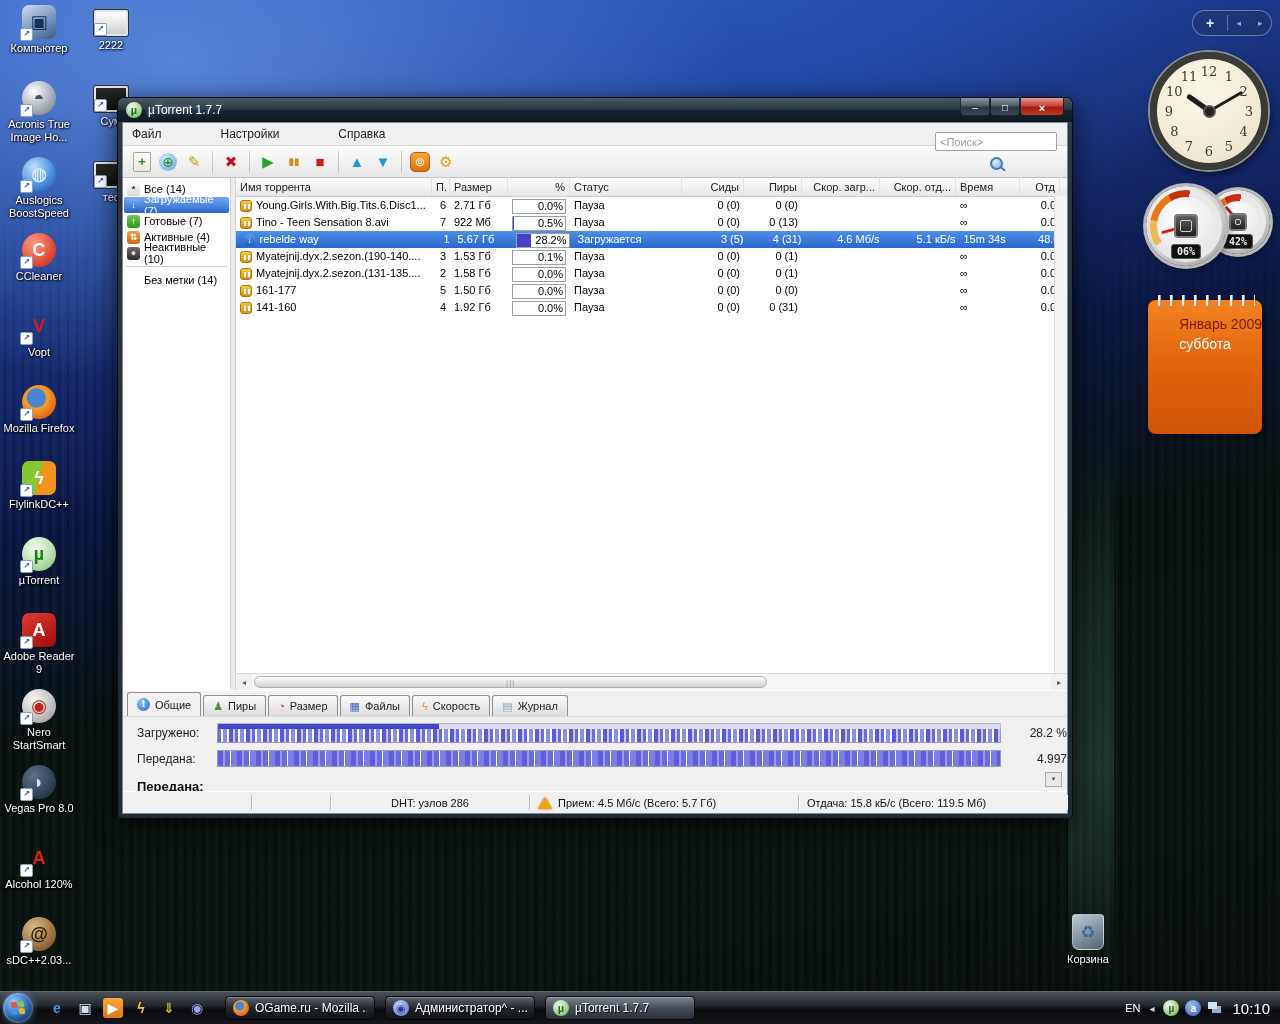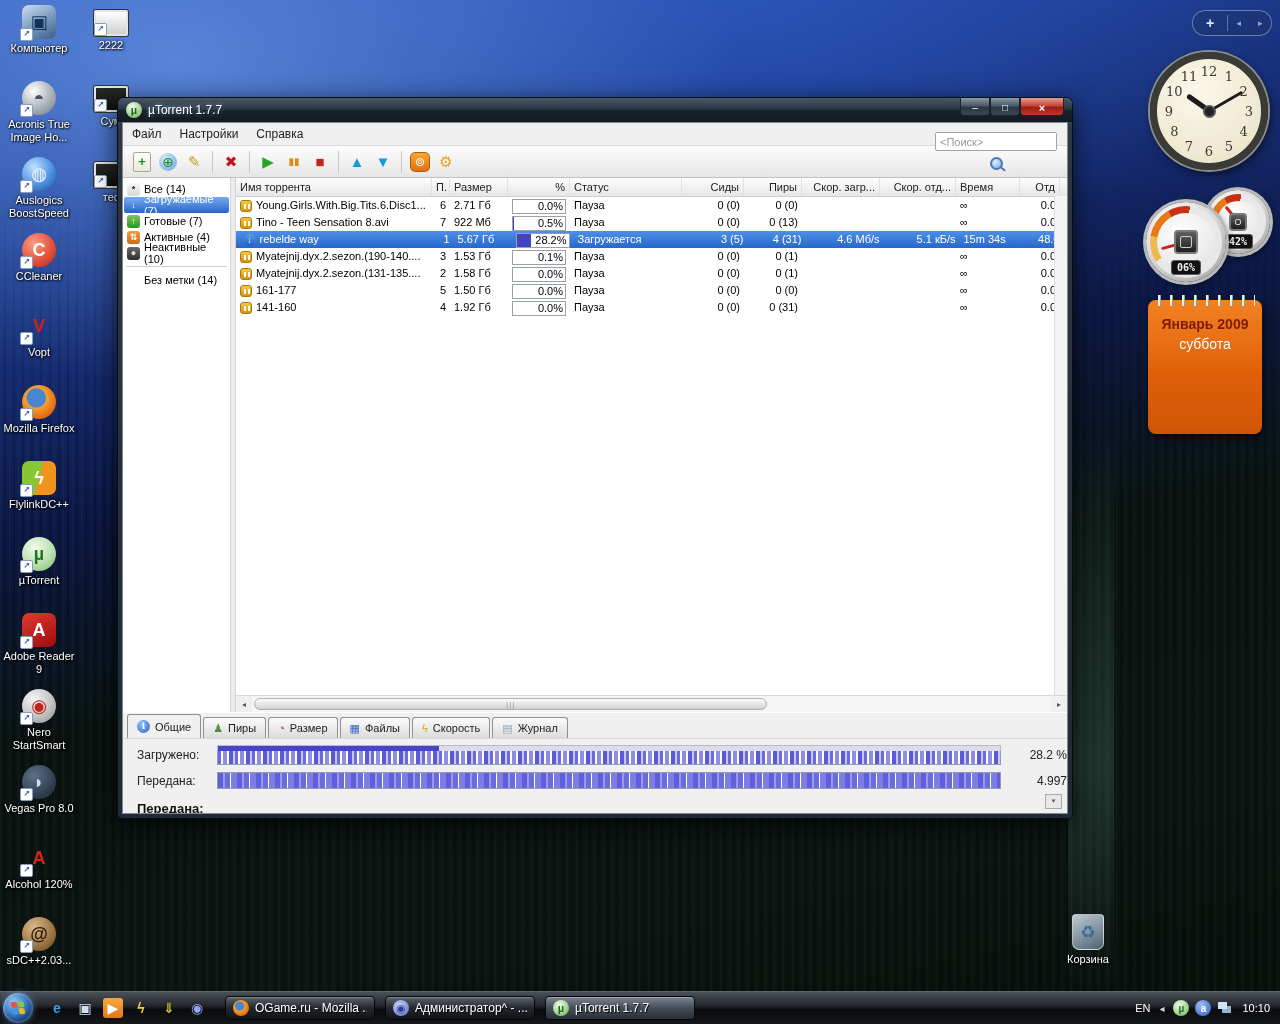--- a/index.html
+++ b/index.html
@@ -57,40 +57,40 @@
   .chip{position:absolute;left:50%;top:50%;transform:translate(-50%,-50%);width:20px;height:20px;border-radius:4px;
     background:linear-gradient(#606060,#1e1e1e);border:2px solid #7a7a7a;}
   .chip::after{content:"";position:absolute;inset:4px;border:1px solid #cfcfcf;border-radius:2px;}
   .gval{position:absolute;left:50%;transform:translateX(-50%);background:#101010;color:#f0f0f0;
     font:bold 10px "DejaVu Sans Mono",monospace;padding:1px 5px;border-radius:3px;border:1px solid #5a5a5a;}
 
   .calendar{position:absolute;left:1148px;top:300px;width:114px;height:134px;z-index:1;border-radius:8px;
     background:linear-gradient(#f28222,#e0600a 55%,#cf5506);box-shadow:2px 4px 9px rgba(0,0,0,.5);}
   .spiral{position:absolute;top:-5px;left:7px;right:7px;height:11px;
     background:repeating-linear-gradient(90deg,transparent 0 3px,#ececec 3px 5px,#9c9c9c 5px 6px,transparent 6px 12px);}
-  .cal-month{margin-top:16px;text-align:center;font-size:14px;font-weight:bold;color:#7e1c00;}
+  .cal-month{margin-top:16px;text-align:right;font-size:14px;font-weight:normal;color:#7e1c00;}
   .cal-day{text-align:center;font-size:62px;line-height:62px;color:#fff;margin-top:2px;}
   .cal-wd{text-align:center;font-size:14px;color:#fff;margin-top:4px;}
 
   
   .win{position:absolute;left:118px;top:98px;width:954px;height:720px;z-index:5;border-radius:6px 6px 4px 4px;
     background:linear-gradient(#55616e,#2c3742 30px,#202a34);box-shadow:0 6px 26px rgba(0,0,0,.75),0 0 0 1px #0d141b;}
   .titlebar{height:24px;display:flex;align-items:center;padding:0 8px;border-radius:6px 6px 0 0;
     background:linear-gradient(#4a5866,#2a3743 46%,#17222c 52%,#101a23);}
   .wicon{width:16px;height:16px;border-radius:50%;background:radial-gradient(circle at 38% 30%,#f4fff0,#9ed08a 60%,#5da04a);
     display:flex;align-items:center;justify-content:center;font-weight:bold;font-size:11px;color:#1c6a1c;}
   .wtitle{margin-left:6px;color:#fff;font-size:12px;text-shadow:0 0 4px rgba(180,220,255,.8),1px 1px 1px #000;}
   .wbtns{margin-left:auto;display:flex;margin-top:-6px;}
   .wbtn{height:17px;display:flex;align-items:flex-end;justify-content:center;color:#fff;font-size:10px;line-height:14px;
     border:1px solid #1a232c;border-top:none;border-radius:0 0 4px 4px;background:linear-gradient(#8b98a5,#4c5a66 45%,#2b3843 55%,#3a4853);}
   .wbtn.min,.wbtn.max{width:28px;}
   .wbtn.close{width:42px;background:linear-gradient(#e89a90,#c4473a 45%,#a01e12 55%,#c03626);font-size:11px;font-weight:bold;}
   .win-body{margin:0 4px 4px;height:692px;background:#f0f0f0;border:1px solid #7d8a96;box-sizing:border-box;display:flex;flex-direction:column;}
 
-  .menubar{height:22px;background:#f0f0f0;border-bottom:1px solid #d8d8d8;display:flex;align-items:center;font-size:12px;color:#222;}
+  .menubar{height:22px;background:#f0f0f0;border-bottom:1px solid #d8d8d8;display:flex;align-items:center;font-size:12px;color:#222;gap:41px;}
   .menu-item{padding:0 9px;line-height:21px;}
   .toolbar{height:31px;background:linear-gradient(#fdfdfd,#e6e6e6);border-bottom:1px solid #c2c2c2;display:flex;align-items:center;padding:0 6px;}
   .tbtn{width:24px;height:24px;display:flex;align-items:center;justify-content:center;margin:0 1px;border-radius:3px;}
   .tbico{font-style:normal;font-size:15px;line-height:1;display:flex;align-items:center;justify-content:center;}
   .tbico.sh-page{width:16px;height:18px;background:linear-gradient(#ffffff,#e9e9d9);border:1px solid #a8a890;border-radius:2px;font-weight:bold;font-size:13px;}
   .tbico.sh-round{width:18px;height:18px;border-radius:50%;font-size:14px;}
   .tbico.sh-rss{width:18px;height:18px;border-radius:5px;font-size:12px;border:1px solid #b05c08;}
   .tbico.sh-pause{font-size:10px;letter-spacing:0px;font-weight:bold;}
   .tsep{width:1px;height:22px;background:#c6c6c6;margin:0 5px;}
   .searchwrap{margin-left:auto;display:flex;align-items:center;gap:6px;padding-right:4px;flex-direction:column;}
@@ -182,21 +182,21 @@
   .taskbtn{width:150px;height:24px;display:flex;align-items:center;gap:6px;padding:0 7px;box-sizing:border-box;border-radius:4px;
     border:1px solid #05070a;background:linear-gradient(rgba(95,102,112,.9),rgba(38,42,48,.9) 50%,rgba(16,18,22,.95));box-shadow:inset 0 1px 0 rgba(255,255,255,.25);}
   .taskbtn.active{background:linear-gradient(#7c8692,#454d58 50%,#2a3038);}
   .tbic{width:16px;height:16px;border-radius:50%;flex:none;display:flex;align-items:center;justify-content:center;font-size:11px;font-style:normal;font-weight:bold;}
   .tblabel{color:#fff;font-size:12px;white-space:nowrap;overflow:hidden;text-shadow:1px 1px 1px #000;}
   .tray{margin-left:auto;display:flex;align-items:center;gap:9px;padding-right:10px;color:#fff;font-size:11px;}
   .chev{color:#cfd4da;font-size:10px;}
   .trayico{width:16px;height:16px;border-radius:50%;display:flex;align-items:center;justify-content:center;font-size:10px;font-weight:bold;font-style:normal;}
   .trayico.sh-net{border-radius:0;background:none!important;position:relative;}
   .trayico.sh-net::before{content:"";position:absolute;left:1px;top:2px;width:9px;height:7px;background:#cfe3f2;box-shadow:4px 4px 0 #8fb3d2;}
-  .traytime{font-size:11px;}
+  .traytime{font-size:15px;}
 </style>
 </head>
 <body>
 
 <div class="stage">
   <div class="streaks"></div>
   <div class="glowstreak"></div>
 
   <div class="icon-col" id="col1">
   <div class="dicon-item">
@@ -361,21 +361,21 @@
     <div class="ccap"></div>
   </div>
 
   <div class="gauge" style="left:1206px;top:190px;width:64px;height:64px;">
     <div class="gface"></div>
     <div class="gcore"></div>
     <div class="needle" style="height:20px;transform:rotate(-40deg);"></div>
     <div class="chip" style="width:14px;height:14px;"></div>
     <div class="gval" style="bottom:5px;">42%</div>
   </div>
-  <div class="gauge" style="left:1146px;top:202px;width:80px;height:80px;">
+  <div class="gauge" style="left:1146px;top:186px;width:80px;height:80px;">
     <div class="gface"></div>
     <div class="gcore"></div>
     <div class="needle" style="height:26px;transform:rotate(-105deg);"></div>
     <div class="chip"></div>
     <div class="gval" style="bottom:7px;">06%</div>
   </div>
 
   <div class="calendar">
     <div class="spiral"></div>
     <div class="cal-month">Январь 2009</div>
@@ -724,20 +724,30 @@
           <span class="dlab">Передана:</span>
           <span class="dbar">
             <span class="bar-avail" style="display:block;"></span>
           </span>
           <span class="dval">4.997</span>
         </div>
         <div class="transfer-label">Передана:</div>
         <div class="dscroll">▾</div>
       </div>
 
+      <div class="statusbar">
+        <span class="sbcell sb1"></span>
+        <span class="sbcell sb2"></span>
+        <span class="sbcell sb3">DHT: узлов 286</span>
+        <span class="sbcell sb4">
+            <i class="warn"></i>
+            <span>Прием: 4.5 Мб/с (Всего: 5.7 Гб)</span>
+          </span>
+        <span class="sbcell sb5">Отдача: 15.8 кБ/с (Всего: 119.5 Мб)</span>
+      </div>
     </div>
   </div>
 
   <div class="taskbar">
     <div class="orb">
       <span class="flag">
           <i class="f1"></i>
           <i class="f2"></i>
           <i class="f3"></i>
           <i class="f4"></i>

